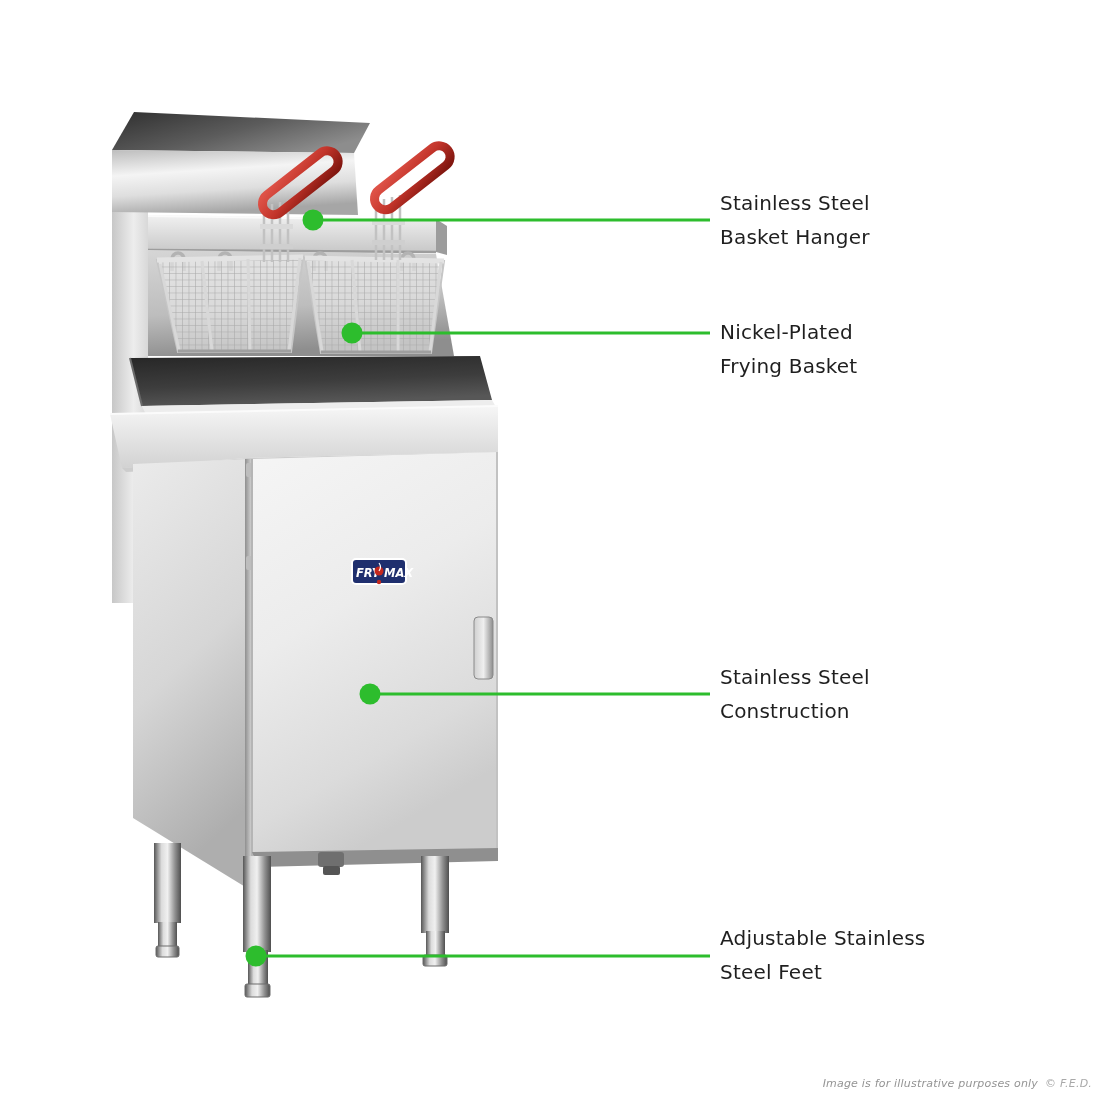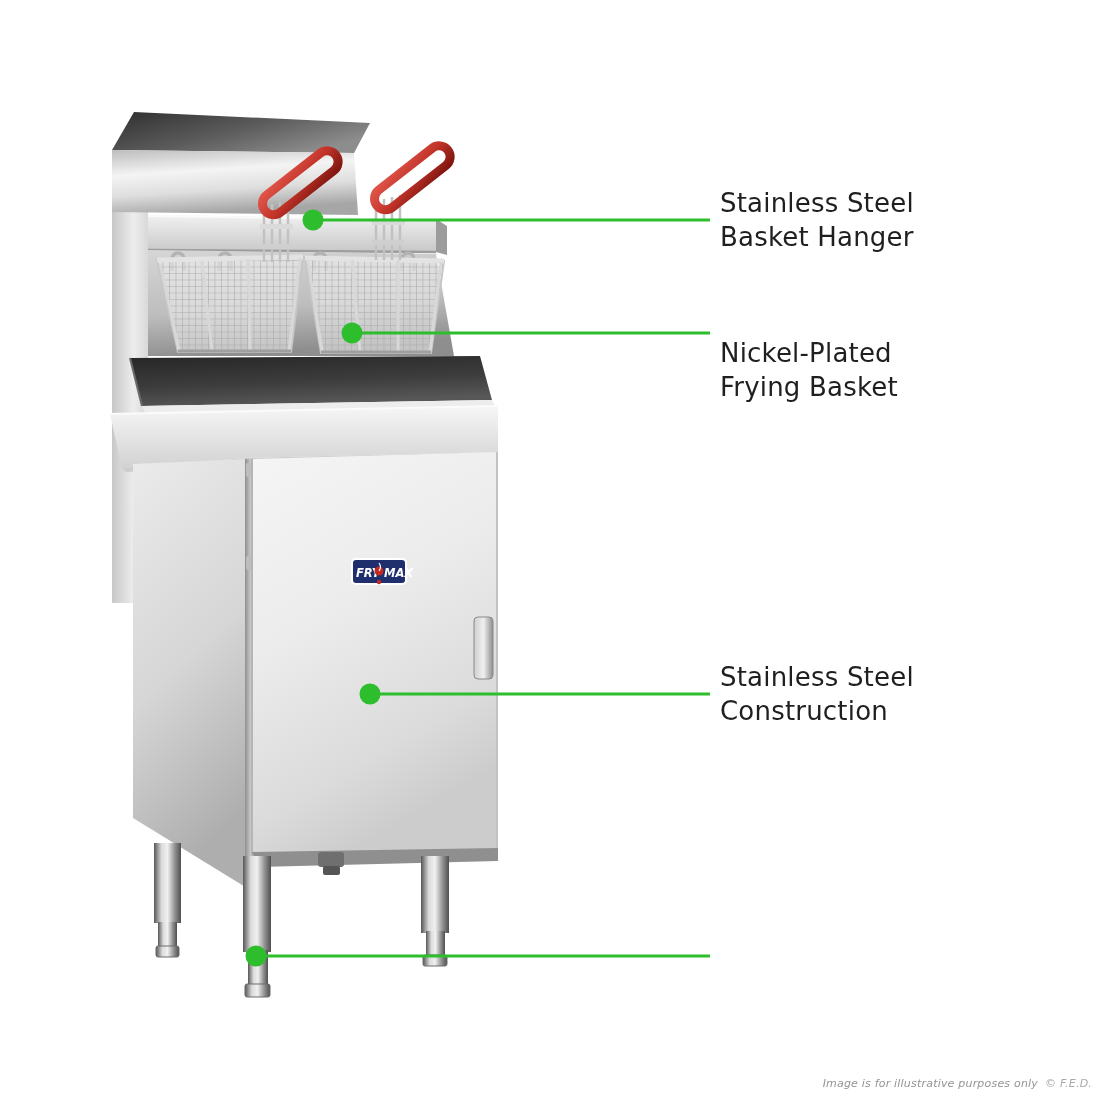--- a/index.html
+++ b/index.html
@@ -3,25 +3,25 @@
 <meta charset="utf-8">
 <style>
   html,body{margin:0;padding:0;background:#fff;}
   .stage{
     position:relative;width:1100px;height:1100px;background:#ffffff;overflow:hidden;
     font-family:"DejaVu Sans","Liberation Sans",sans-serif;
   }
   .stage svg{position:absolute;left:0;top:0;}
   .callout-label{
     position:absolute;left:720px;width:340px;
-    font-size:26px;line-height:34px;color:#1f1f1f;
+    font-size:20px;line-height:34px;color:#1f1f1f;
     white-space:pre-line;letter-spacing:.2px;
   }
   .cl-1{top:186px;}
-  .cl-2{top:336px;}
+  .cl-2{top:315px;}
   .cl-3{top:660px;}
   .cl-4{top:921px;}
   .footer{
     position:absolute;right:8px;top:1077px;
     font-size:11px;color:#949494;letter-spacing:.2px;font-style:italic;
   }
   .footer .copyright{margin-left:7px;color:#a9a9a9;}
 </style>
 </head>
 <body>
@@ -247,18 +247,20 @@
     <circle cx="256" cy="956" r="10.5"></circle>
   </g>
 </svg>
 
 <div class="callout-label cl-1">Stainless Steel
 Basket Hanger</div>
 <div class="callout-label cl-2">Nickel-Plated
 Frying Basket</div>
 <div class="callout-label cl-3">Stainless Steel
 Construction</div>
+<div class="callout-label cl-4">Adjustable Stainless
+Steel Feet</div>
 
 <div class="footer">
   <span>Image is for illustrative purposes only</span><span class="copyright">© F.E.D.</span>
 </div>
 
 </div>
 
 </body></html>

